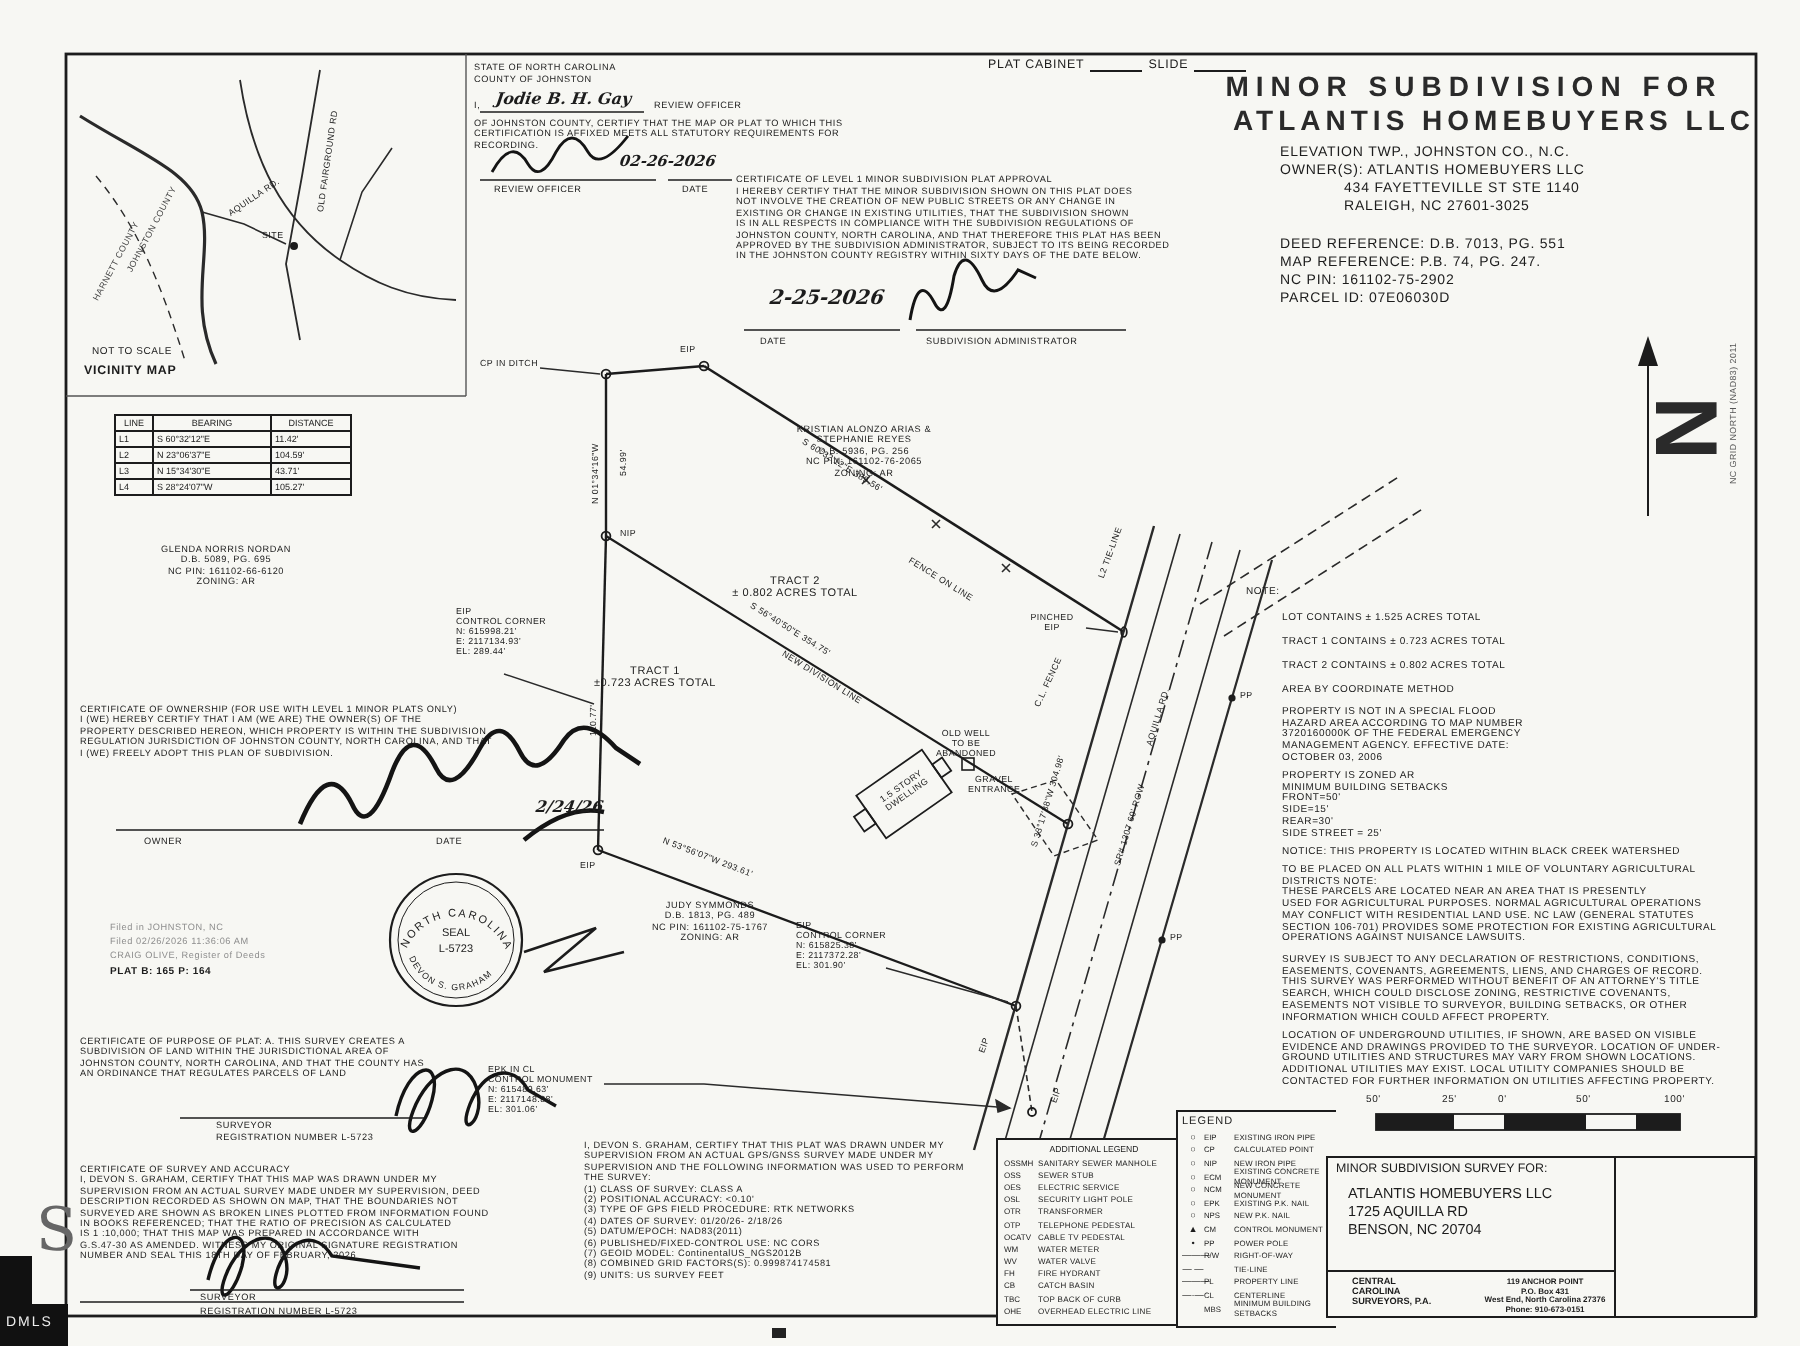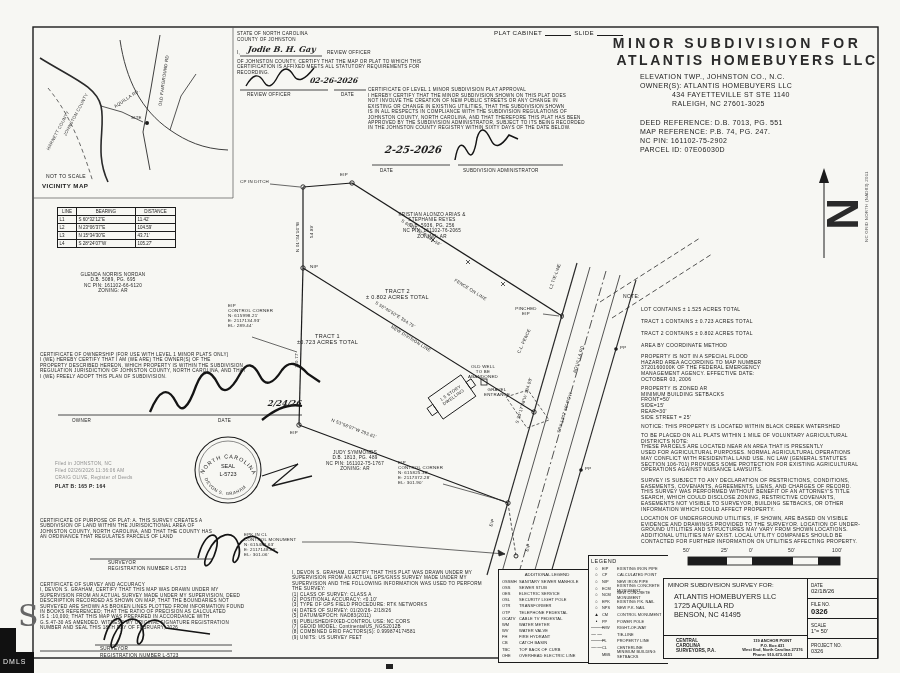--- a/index.html
+++ b/index.html
@@ -540,47 +540,29 @@
   <div class="abs t5" style="left:749px;top:548px;">0'</div>
   <div class="abs t5" style="left:788px;top:548px;">50'</div>
   <div class="abs t5" style="left:832px;top:548px;">100'</div>
 
   <div class="abs box" style="left:663px;top:578px;width:213px;height:79px;display:flex;">
     <div style="width:143px;display:flex;flex-direction:column;border-right:.9px solid #1c1c1c;">
       <div style="height:57px;padding:2px 4px;">
         <div style="font-size:6.2px;line-height:8px;">MINOR SUBDIVISION SURVEY FOR:</div>
         <div style="font-size:7.2px;line-height:9px;margin-left:6px;margin-top:3px;">ATLANTIS HOMEBUYERS LLC</div>
         <div style="font-size:7.2px;line-height:9px;margin-left:6px;">1725 AQUILLA RD</div>
-        <div style="font-size:7.2px;line-height:9px;margin-left:6px;">BENSON, NC 41495</div>
+        <div style="font-size:7.2px;line-height:9px;margin-left:6px;">BENSON, NC 20704</div>
       </div>
       <div style="flex:1;border-top:.9px solid #1c1c1c;display:flex;">
         <div class="pre bold" style="width:62px;font-size:4.6px;line-height:5.2px;padding:2px 0 0 12px;">CENTRAL
 CAROLINA
 SURVEYORS, P.A.</div>
         <div class="pre bold" style="flex:1;font-size:4px;line-height:4.8px;padding-top:3px;text-align:center;">119 ANCHOR POINT
 P.O. Box 431
 West End, North Carolina 27376
 Phone:    910-673-0151</div>
       </div>
     </div>
-    <div style="flex:1;display:flex;flex-direction:column;">
-      <div class="trow">
-        <div style="font-size:4.6px;">DATE</div>
-        <div style="font-size:6px;">02/18/26</div>
-      </div>
-      <div class="trow">
-        <div style="font-size:4.6px;">FILE NO.</div>
-        <div class="bold" style="font-size:7.5px;">0326</div>
-      </div>
-      <div class="trow">
-        <div style="font-size:4.6px;">SCALE</div>
-        <div style="font-size:5.5px;">1"= 50'</div>
-      </div>
-      <div class="trow" style="border-bottom:none;">
-        <div style="font-size:4.6px;">PROJECT NO.</div>
-        <div style="font-size:5.5px;">0326</div>
-      </div>
-    </div>
   </div>
 
   <div class="abs" style="left:3px;top:658px;font-size:7px;color:#eee;letter-spacing:1px;">DMLS</div>
 
 </div>
 
 </body></html>

